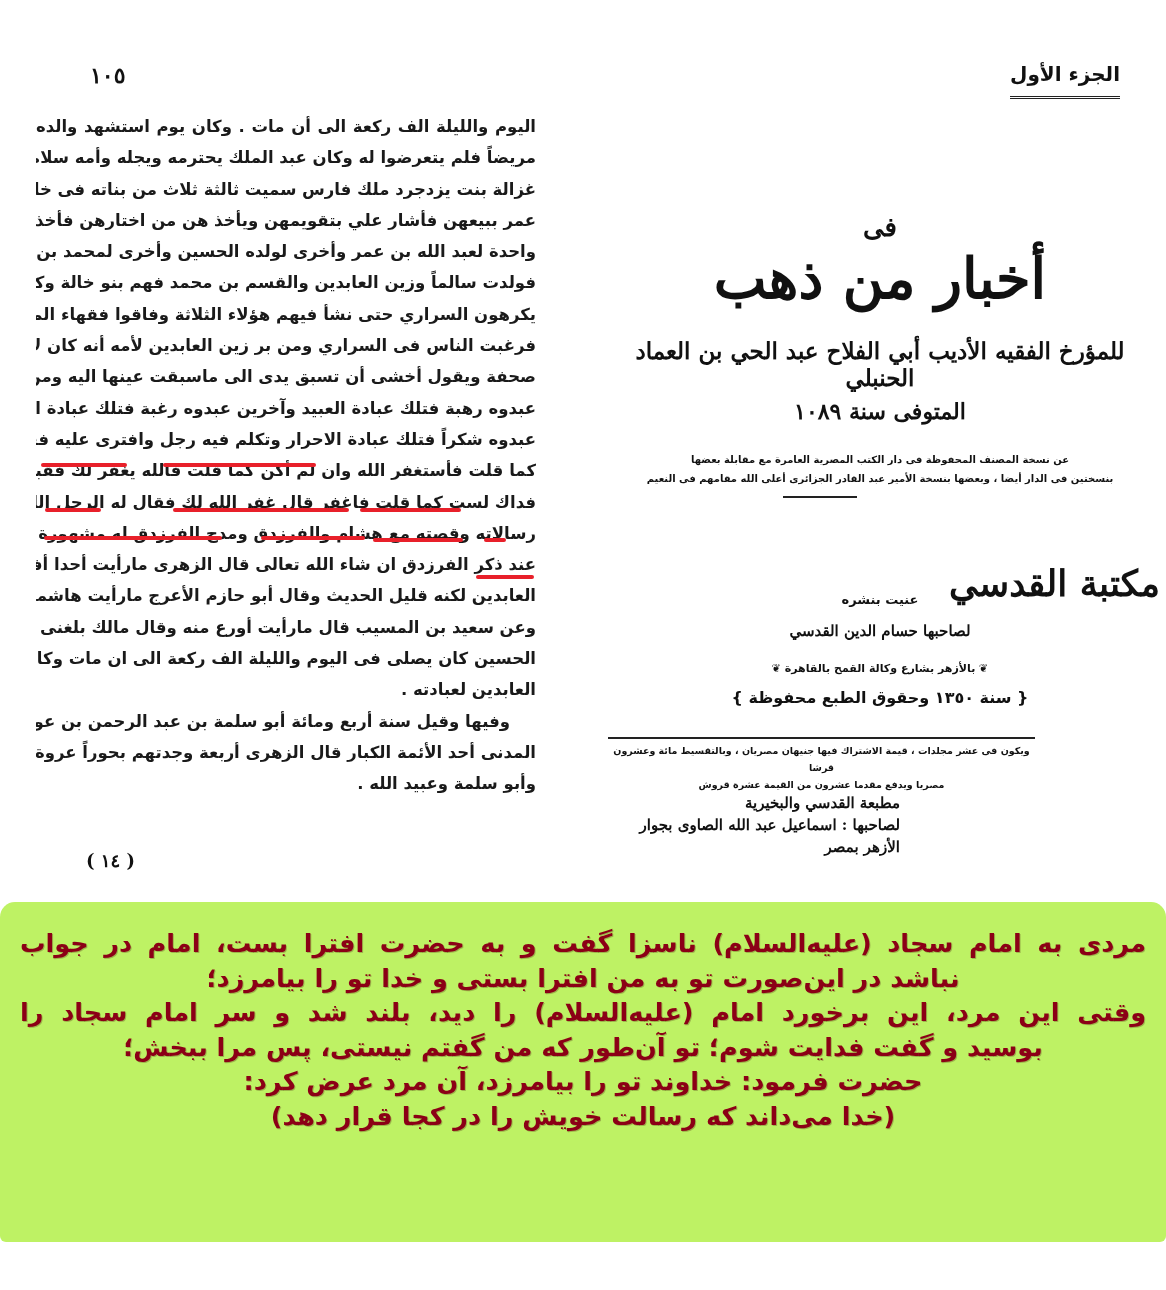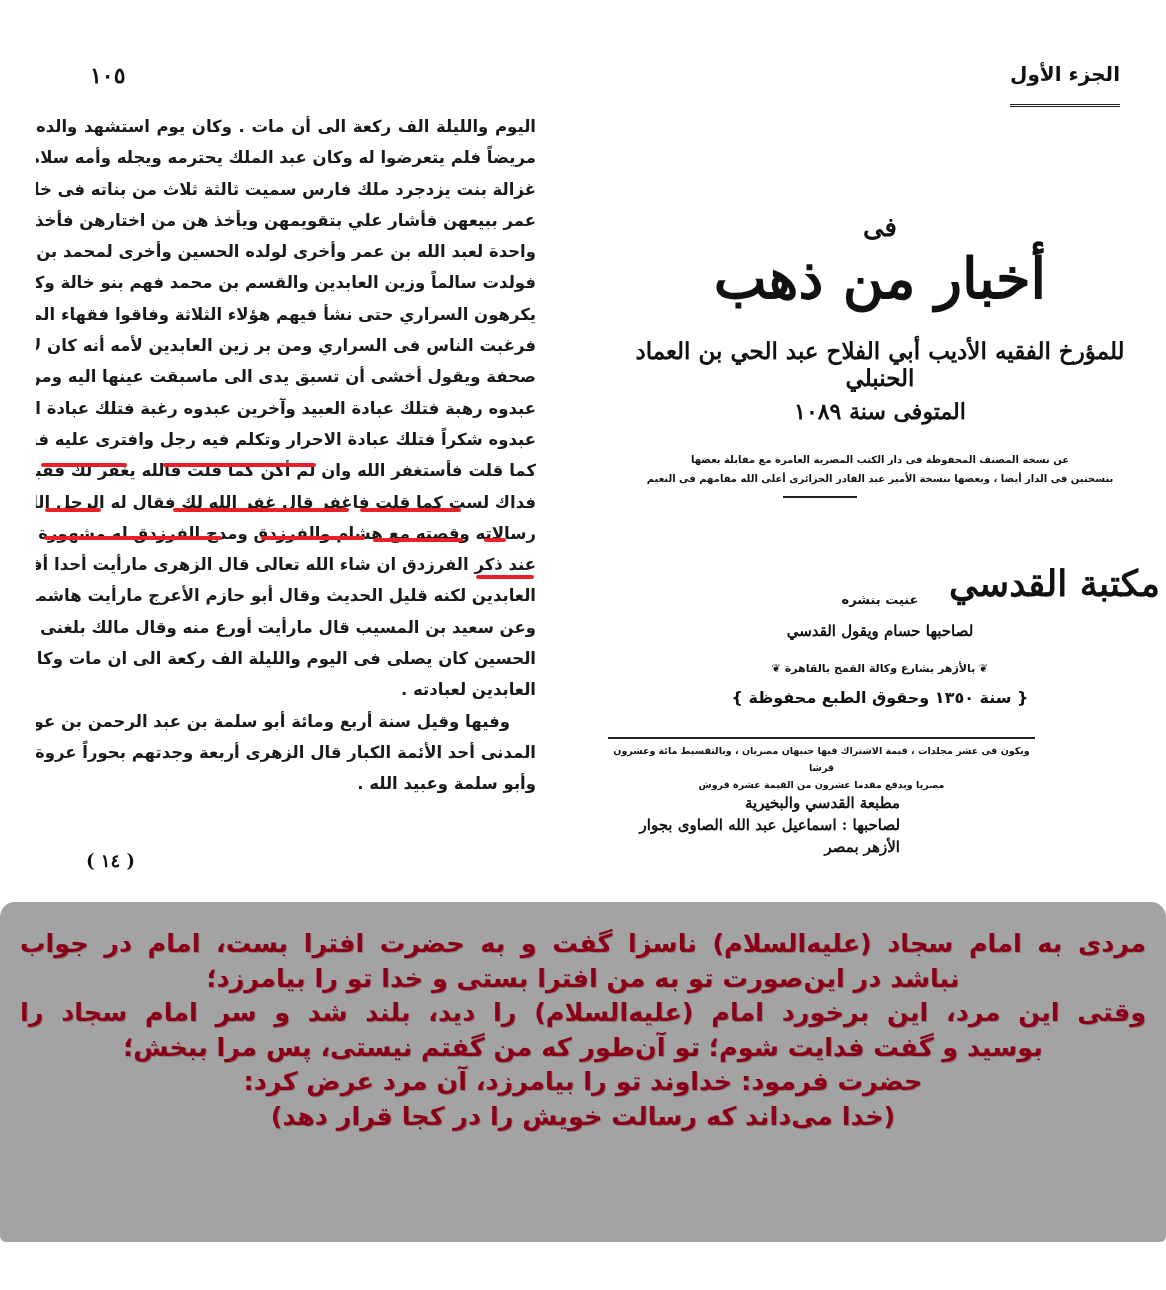--- a/index.html
+++ b/index.html
@@ -39,21 +39,21 @@
   }
 
   
   .right-page {
     position: absolute; left: 600px; top: 40px; width: 560px; height: 830px;
     text-align: center; color: #111;
   }
   .volume-label {
     position: absolute; right: 40px; top: 22px;
     font-weight: bold; font-size: 20px; direction: rtl;
-    padding-bottom: 18px; border-bottom: 3px double #222;
+    padding-bottom: 10px; border-bottom: 3px double #222;
   }
   .title-1 {
     position: absolute; left: 0; right: 0; top: 95px;
     font-family: "DejaVu Serif", serif; font-weight: bold; font-size: 50px; direction: rtl;
   }
   .title-fi {
     position: absolute; left: 0; right: 0; top: 172px;
     font-family: "DejaVu Serif", serif; font-weight: bold; font-size: 26px; direction: rtl;
   }
   .title-2 {
@@ -106,21 +106,21 @@
   }
   .printer {
     position: absolute; left: 8px; right: 260px; top: 752px;
     font-family: "DejaVu Serif", serif; font-size: 15px; font-weight: bold;
     direction: rtl; line-height: 22px; text-align: right;
   }
 
   
   .translation-panel {
     position: absolute; left: 0; top: 902px; width: 1166px; height: 340px;
-    background: #a3a3a3;
+    background: #bef264;
     border-radius: 15px 15px 6px 6px;
   }
   .translation-text {
     position: absolute; left: 20px; right: 20px; top: 24px;
     direction: rtl; text-align: center;
     font-family: "DejaVu Sans", sans-serif; font-weight: bold;
     font-size: 25.5px; line-height: 34.5px; color: #8b0016;
     text-shadow: 1px 1px 0 rgba(60,0,0,0.25);
   }
   .translation-text .tline { white-space: nowrap; }
@@ -179,21 +179,21 @@
     <div class="title-2">أخبار من ذهب</div>
     <div class="author">للمؤرخ الفقيه الأديب أبي الفلاح عبد الحي بن العماد الحنبلي</div>
     <div class="death-year">المتوفى سنة ١٠٨٩</div>
     <div class="source-note">
       <div>عن نسخة المصنف المحفوظة فى دار الكتب المصرية العامرة مع مقابلة بعضها</div>
       <div>بنسختين فى الدار أيضا ، وبعضها بنسخة الأمير عبد القادر الجزائرى أعلى الله مقامهم فى النعيم</div>
     </div>
     <div class="short-rule"></div>
     <div class="publisher-intro">عنيت بنشره</div>
     <div class="publisher-name">مكتبة القدسي</div>
-    <div class="owner">لصاحبها حسام ويقول القدسي</div>
+    <div class="owner">لصاحبها حسام الدين القدسي</div>
     <div class="address">
       <span>❦ </span><span>بالأزهر بشارع وكالة القمح بالقاهرة</span><span> ❦</span>
     </div>
     <div class="year-rights">{ سنة ١٣٥٠ وحقوق الطبع محفوظة }</div>
     <div class="long-rule"></div>
     <div class="subscription">
       <div>ويكون فى عشر مجلدات ، قيمة الاشتراك فيها جنيهان مصريان ، وبالتقسيط مائة وعشرون قرشا</div>
       <div>مصريا ويدفع مقدما عشرون من القيمة عشرة قروش</div>
     </div>
     <div class="printer">

